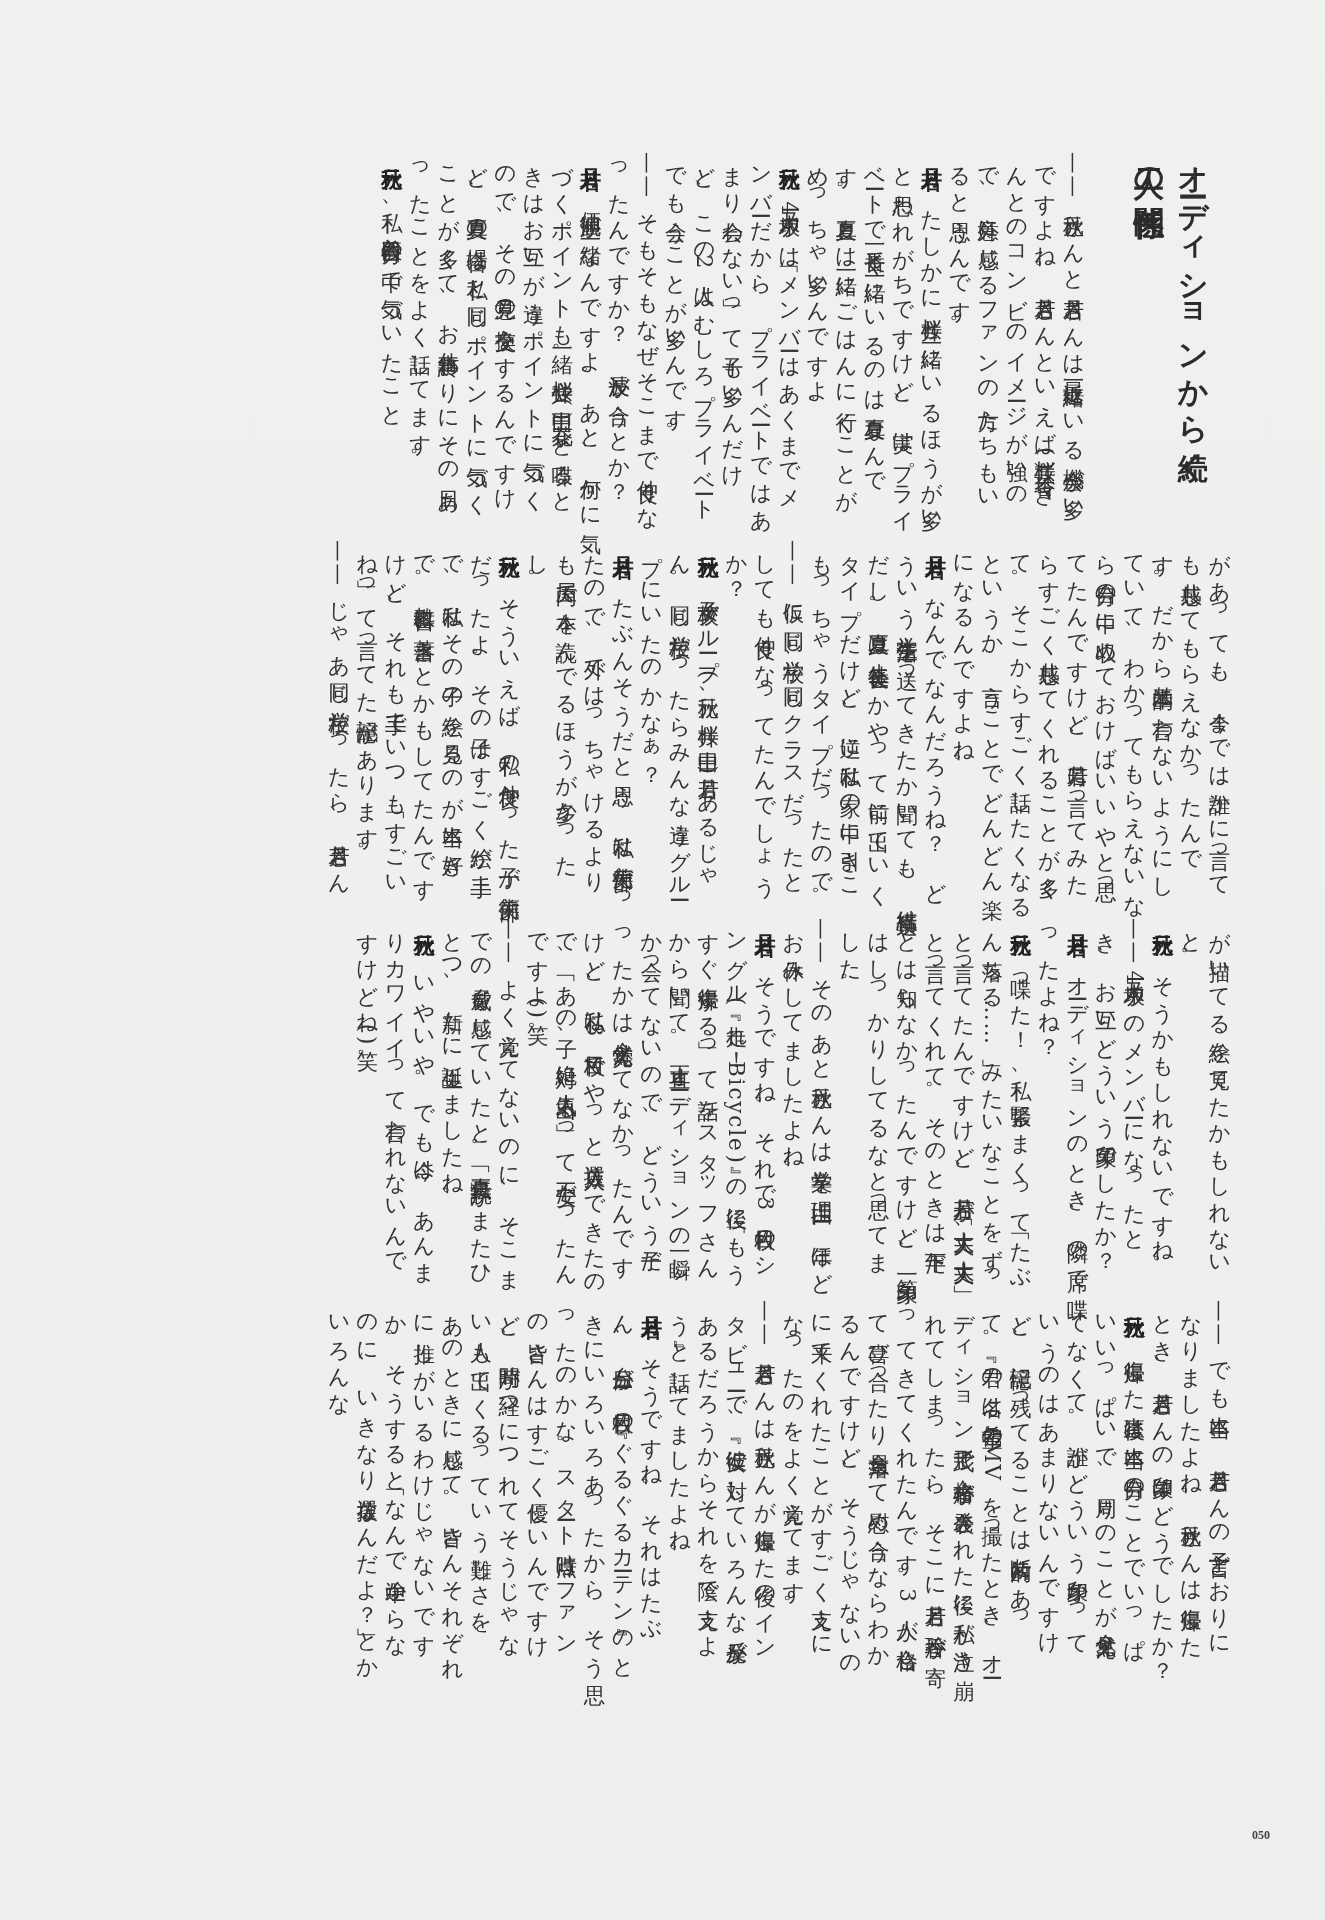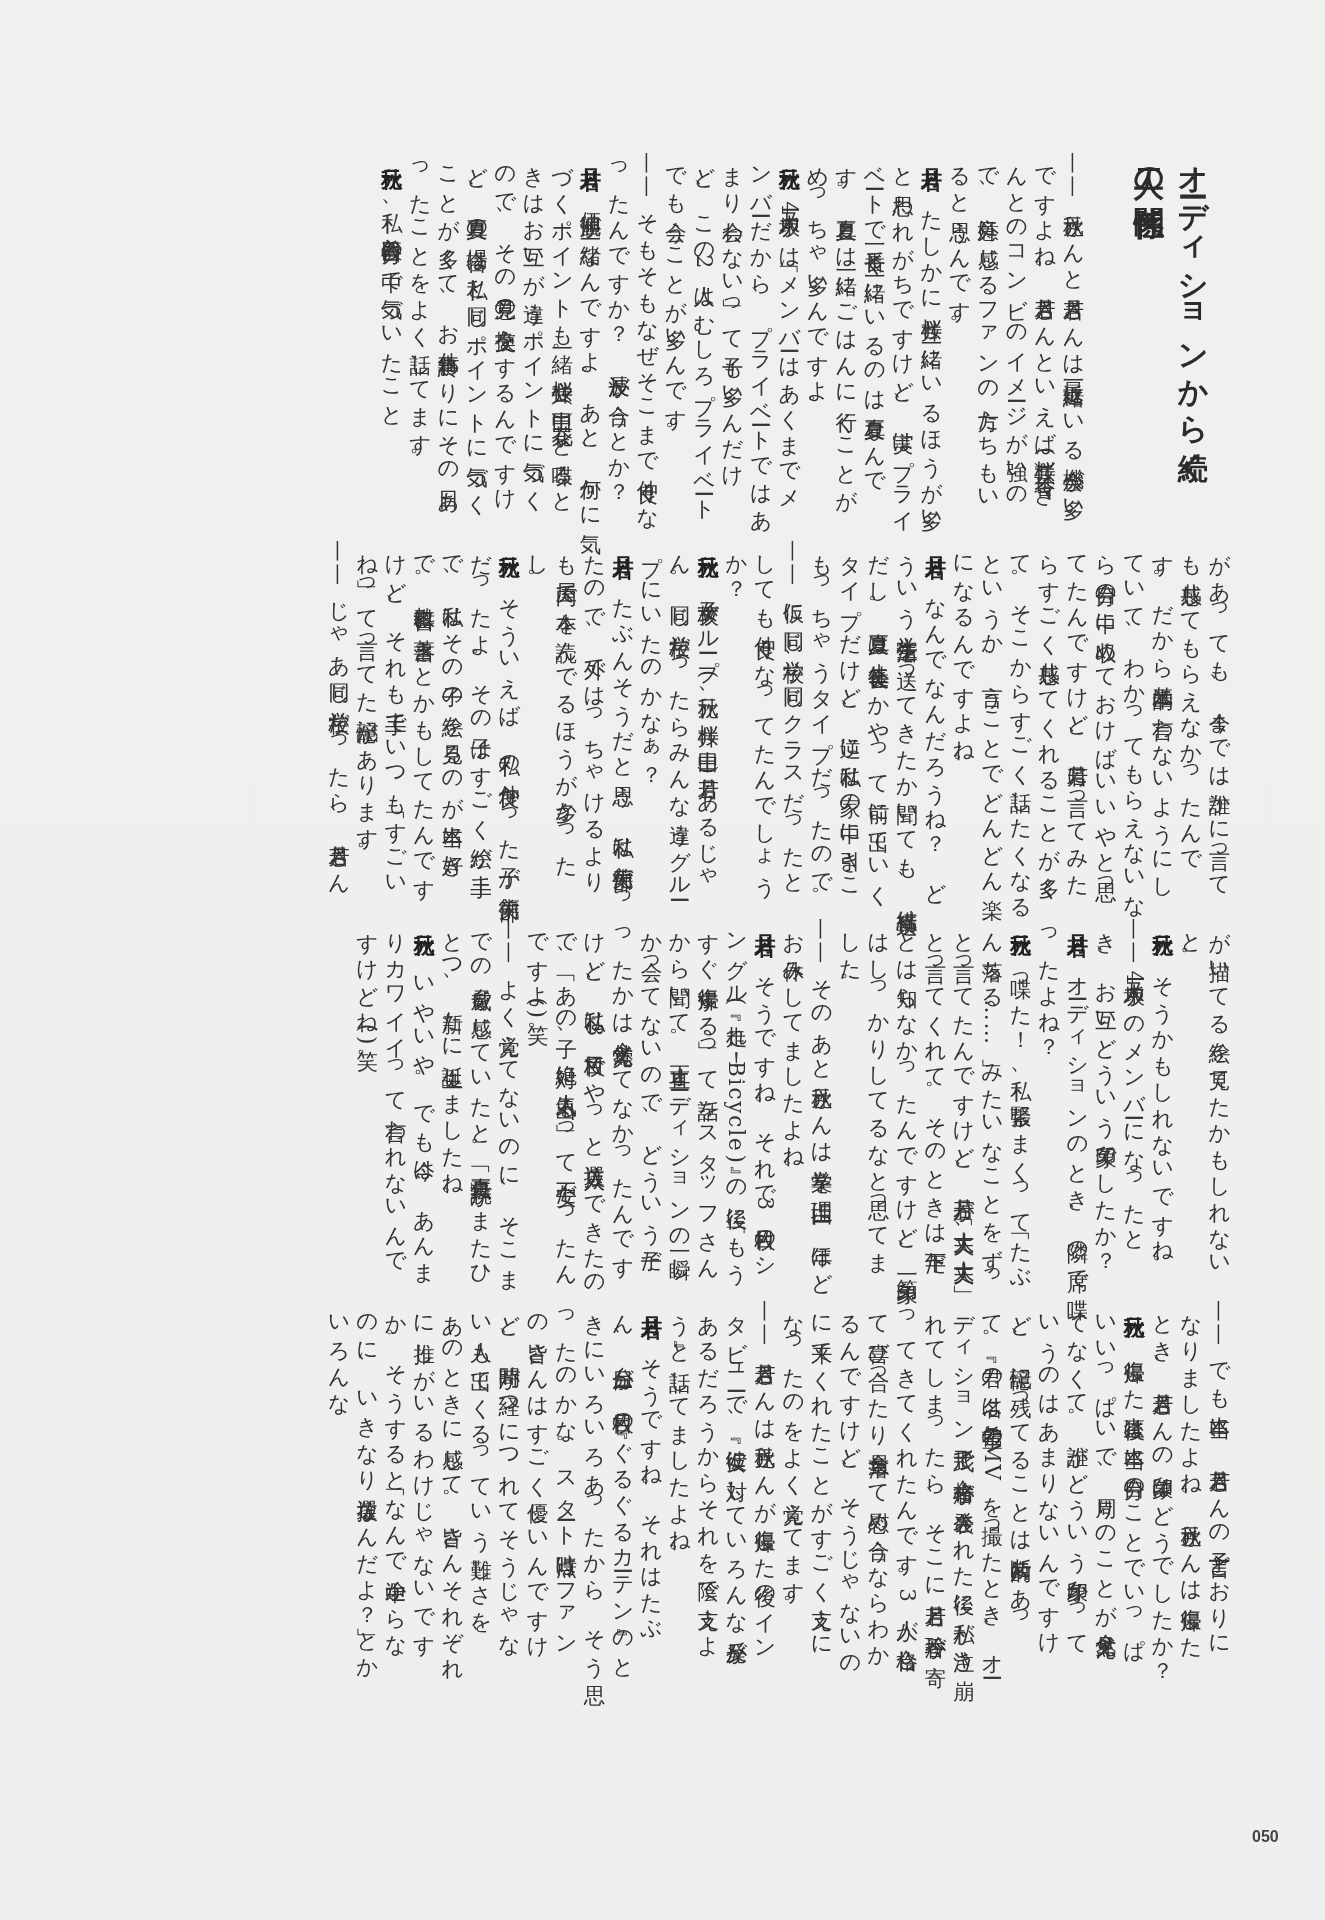--- a/index.html
+++ b/index.html
@@ -26,21 +26,21 @@
     text-orientation:mixed;
   }
   .block p { margin:0; padding:0; text-indent:0; white-space:normal; }
   .spk { font-family:"DejaVu Sans","Liberation Sans",sans-serif; font-weight:bold; color:#222; margin-bottom:22px; letter-spacing:0; }
   .b1 { top:152px; right:238px; width:920px; }
   .b2 { top:540px; right:92px; width:1070px; height:370px; }
   .b3 { top:918px; right:92px; width:1070px; height:370px; }
   .b4 { top:1300px; right:92px; width:1070px; height:372px; }
   .pagenum {
     position:absolute; left:1252px; top:1828px;
-    font-family:Liberation Sans, sans-serif; font-size:16px; font-weight:bold; color:#444;
+    font-family:Liberation Serif, serif; font-size:12px; font-weight:bold; color:#444;
   }
 </style>
 </head>
 <body>
 
 <div class="page">
 
   <div class="title">
     <span>オーディションから続く</span>
     <span>二人の関係性</span>

